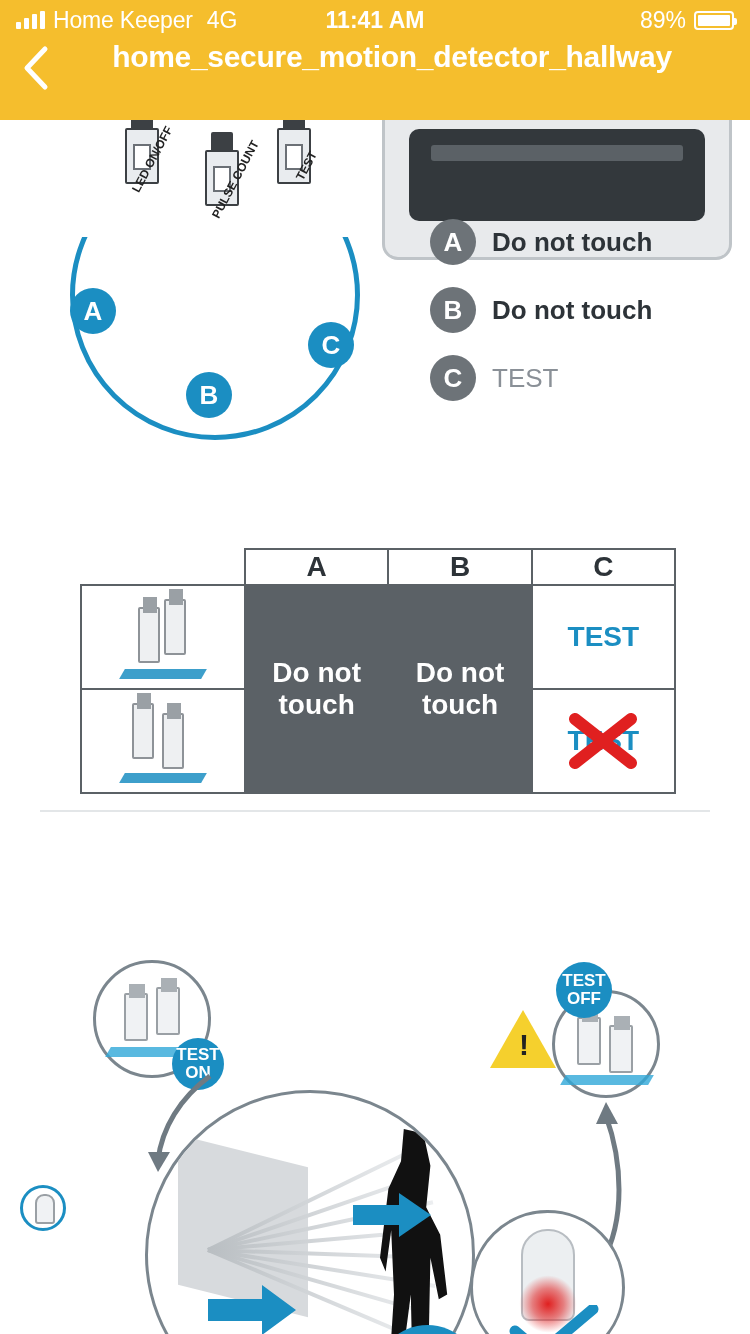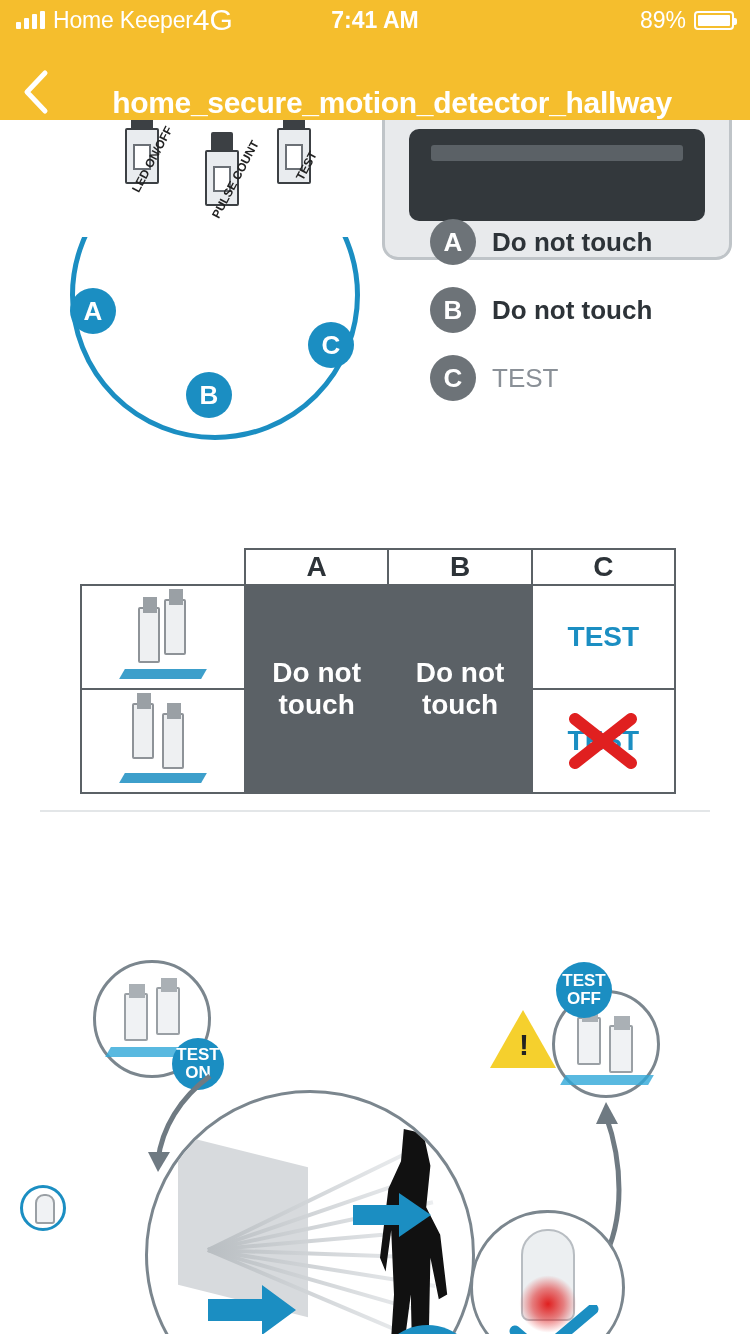--- a/index.html
+++ b/index.html
@@ -17,41 +17,41 @@
     display: flex; align-items: center; padding: 0 16px;
     font-size: 22px; position: relative;
   }
   .signal-bars { display: flex; align-items: flex-end; gap: 3px; height: 18px; margin-right: 8px; }
   .signal-bars i { display:block; width: 5px; background: #fff; border-radius: 1px; }
   .signal-bars i:nth-child(1){ height: 7px; }
   .signal-bars i:nth-child(2){ height: 11px; }
   .signal-bars i:nth-child(3){ height: 15px; }
   .signal-bars i:nth-child(4){ height: 18px; }
   .carrier { font-size: 23px; letter-spacing: -0.2px; }
-  .network { font-size: 30px; }
+  .network { margin-left: 14px; font-size: 23px; }
   .clock {
     position: absolute; left: 0; right: 0; text-align: center;
     font-size: 23px; font-weight: bold; pointer-events: none;
   }
   .status-right { margin-left: auto; display: flex; align-items: center; gap: 8px; }
   .battery-pct { font-size: 23px; }
   .battery {
     width: 40px; height: 19px; border: 2px solid #fff; border-radius: 4px;
     position: relative; display: flex; align-items: center; padding: 2px;
   }
   .battery::after {
     content: ""; position: absolute; right: -5px; top: 5px;
     width: 3px; height: 7px; background: #fff; border-radius: 0 2px 2px 0;
   }
   .battery .fill { height: 100%; width: 100%; background: #fff; border-radius: 1px; }
 
   
   .navbar {
     height: 80px; background: #F5BE2D; color: #fff;
-    display: flex; align-items: flex-end; padding: 0 14px; position: relative;
+    display: flex; align-items: flex-start; padding: 0 14px; position: relative;
   }
   .back-btn {
     width: 44px; height: 56px; display: flex; align-items: center; justify-content: center;
     cursor: pointer; flex: 0 0 auto;
   }
   .back-btn svg { display: block; }
   .nav-title {
     flex: 1; text-align: center; font-size: 30px; font-weight: bold;
     white-space: nowrap; overflow: hidden; text-overflow: ellipsis;
     padding-right: 10px; letter-spacing: -0.3px;
@@ -210,21 +210,21 @@
 
   <div class="statusbar">
     <span class="signal-bars">
       <i></i>
         <i></i>
         <i></i>
         <i></i>
     </span>
     <span class="carrier">Home Keeper</span>
     <span class="network">4G</span>
-    <span class="clock">7:41 AM</span>
+    <span class="clock">11:41 AM</span>
     <span class="status-right">
       <span class="battery-pct">89%</span>
       <span class="battery">
           <span class="fill"></span>
         </span>
     </span>
   </div>
 
   <div class="navbar">
     <div class="back-btn">

